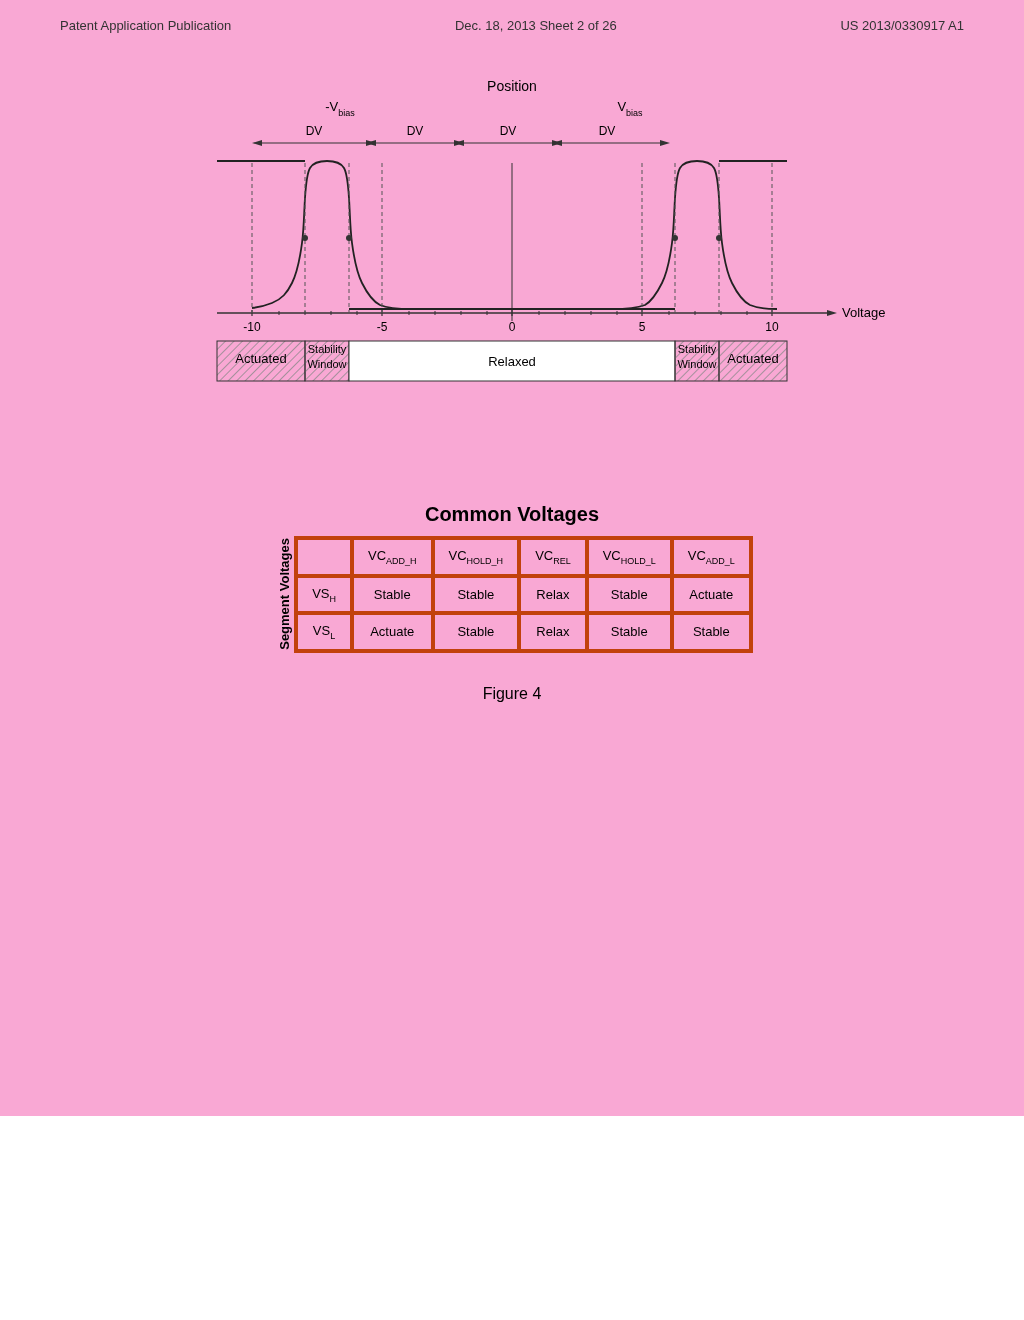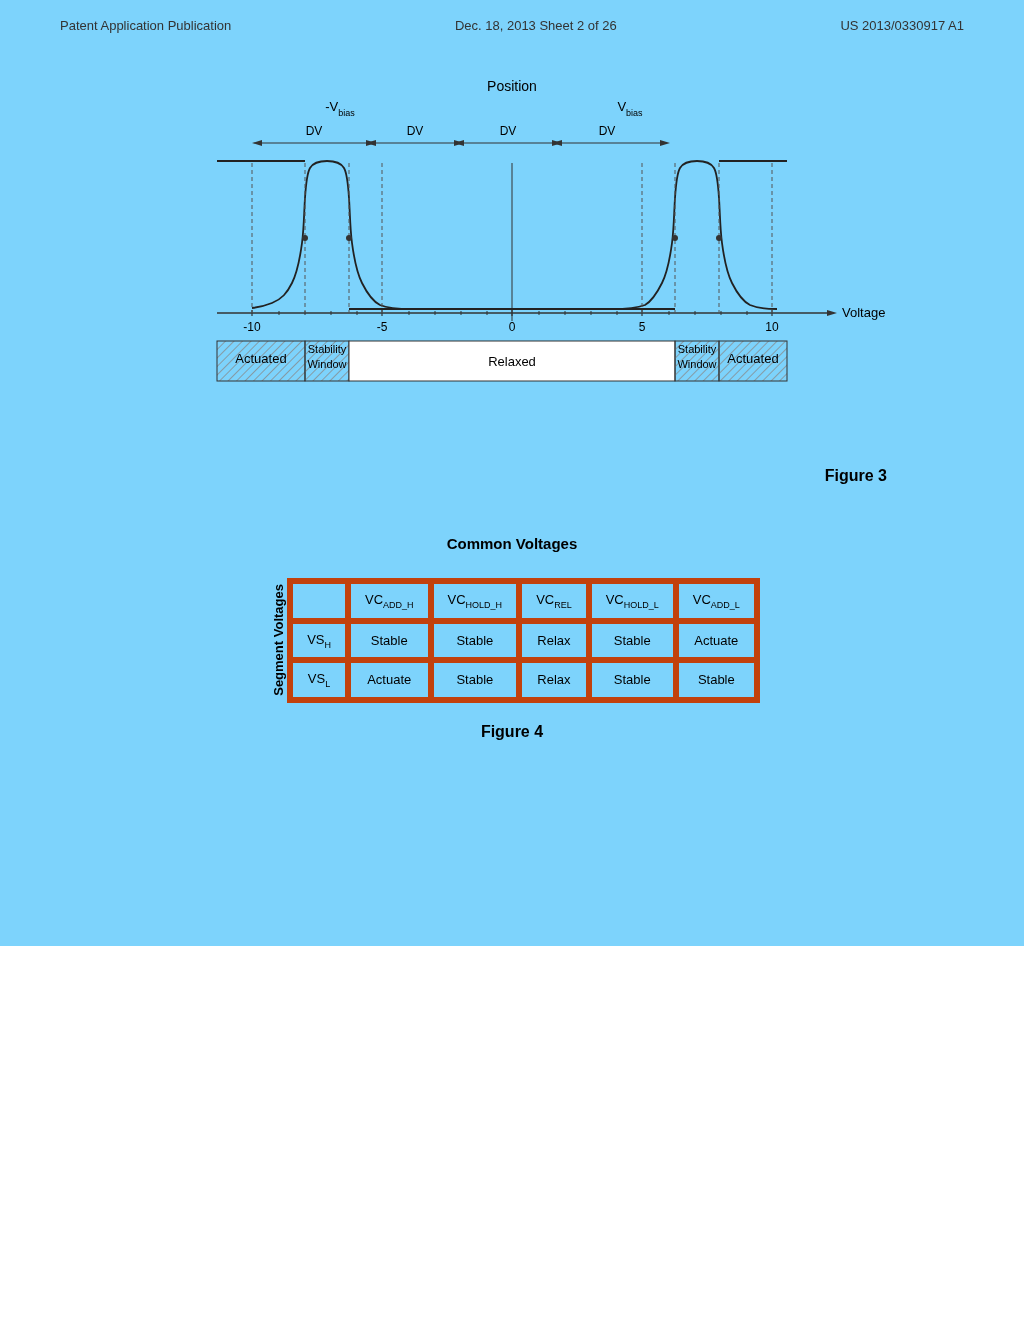--- a/index.html
+++ b/index.html
@@ -7,40 +7,40 @@
       width: 1024px;
       height: 1320px;
       background: #fff;
       font-family: Arial, sans-serif;
       position: relative;
       overflow: hidden;
     }
 
     .page {
       width: 1024px;
-      height: 946px;
-      background: #7dd3fc;
+      height: 1116px;
+      background: #f9a8d4;
       position: relative;
     }
 
     
     .header {
       display: flex;
       justify-content: space-between;
       align-items: center;
       padding: 18px 60px 0 60px;
       font-size: 13px;
       color: #333;
     }
 
     
     .figure3-section {
       margin: 40px auto 0 auto;
       width: 750px;
-      text-align: right;
+      text-align: left;
       position: relative;
     }
 
     .figure3-caption {
       font-size: 16px;
       font-weight: bold;
       margin-top: 14px;
     }
 
     
@@ -53,38 +53,38 @@
 
     
     .figure4-section {
       margin: 50px auto 0 auto;
       width: 700px;
       text-align: center;
     }
 
     .figure4-caption {
       font-size: 16px;
+      font-weight: normal;
+      margin-top: 32px;
+    }
+
+    .table-title {
+      font-size: 20px;
       font-weight: bold;
-      margin-top: 20px;
-    }
-
-    .table-title {
-      font-size: 15px;
-      font-weight: bold;
-      margin-bottom: 26px;
+      margin-bottom: 10px;
     }
 
     .common-voltages-table {
       margin: 0 auto;
       border-collapse: collapse;
       font-size: 13px;
     }
 
     .common-voltages-table td, .common-voltages-table th {
-      border: 6px solid #c2410c;
+      border: 4px solid #c2410c;
       padding: 8px 14px;
       text-align: center;
       vertical-align: middle;
     }
 
     .segment-voltages-label {
       writing-mode: vertical-rl;
       transform: rotate(180deg);
       font-size: 13px;
       font-weight: bold;
@@ -231,21 +231,20 @@
 
         <rect x="513" y="268" width="44" height="40" fill="url(#hatch)" stroke="#333" stroke-width="1"></rect>
         <text x="535" y="280" text-anchor="middle" font-size="11" font-family="Arial">Stability</text>
         <text x="535" y="295" text-anchor="middle" font-size="11" font-family="Arial">Window</text>
 
         <rect x="557" y="268" width="68" height="40" fill="url(#hatch)" stroke="#333" stroke-width="1"></rect>
         <text x="591" y="290" text-anchor="middle" font-size="13" font-family="Arial">Actuated</text>
 
       </svg>
     </div>
-    <div class="figure3-caption">Figure 3</div>
   </div>
 
   <div class="figure4-section">
     <div class="table-title">Common Voltages</div>
     <div class="outer-wrapper">
 
       <table class="common-voltages-table">
         <tbody>
           <tr>
             <td rowspan="3" class="segment-voltages-label">Segment Voltages</td>

